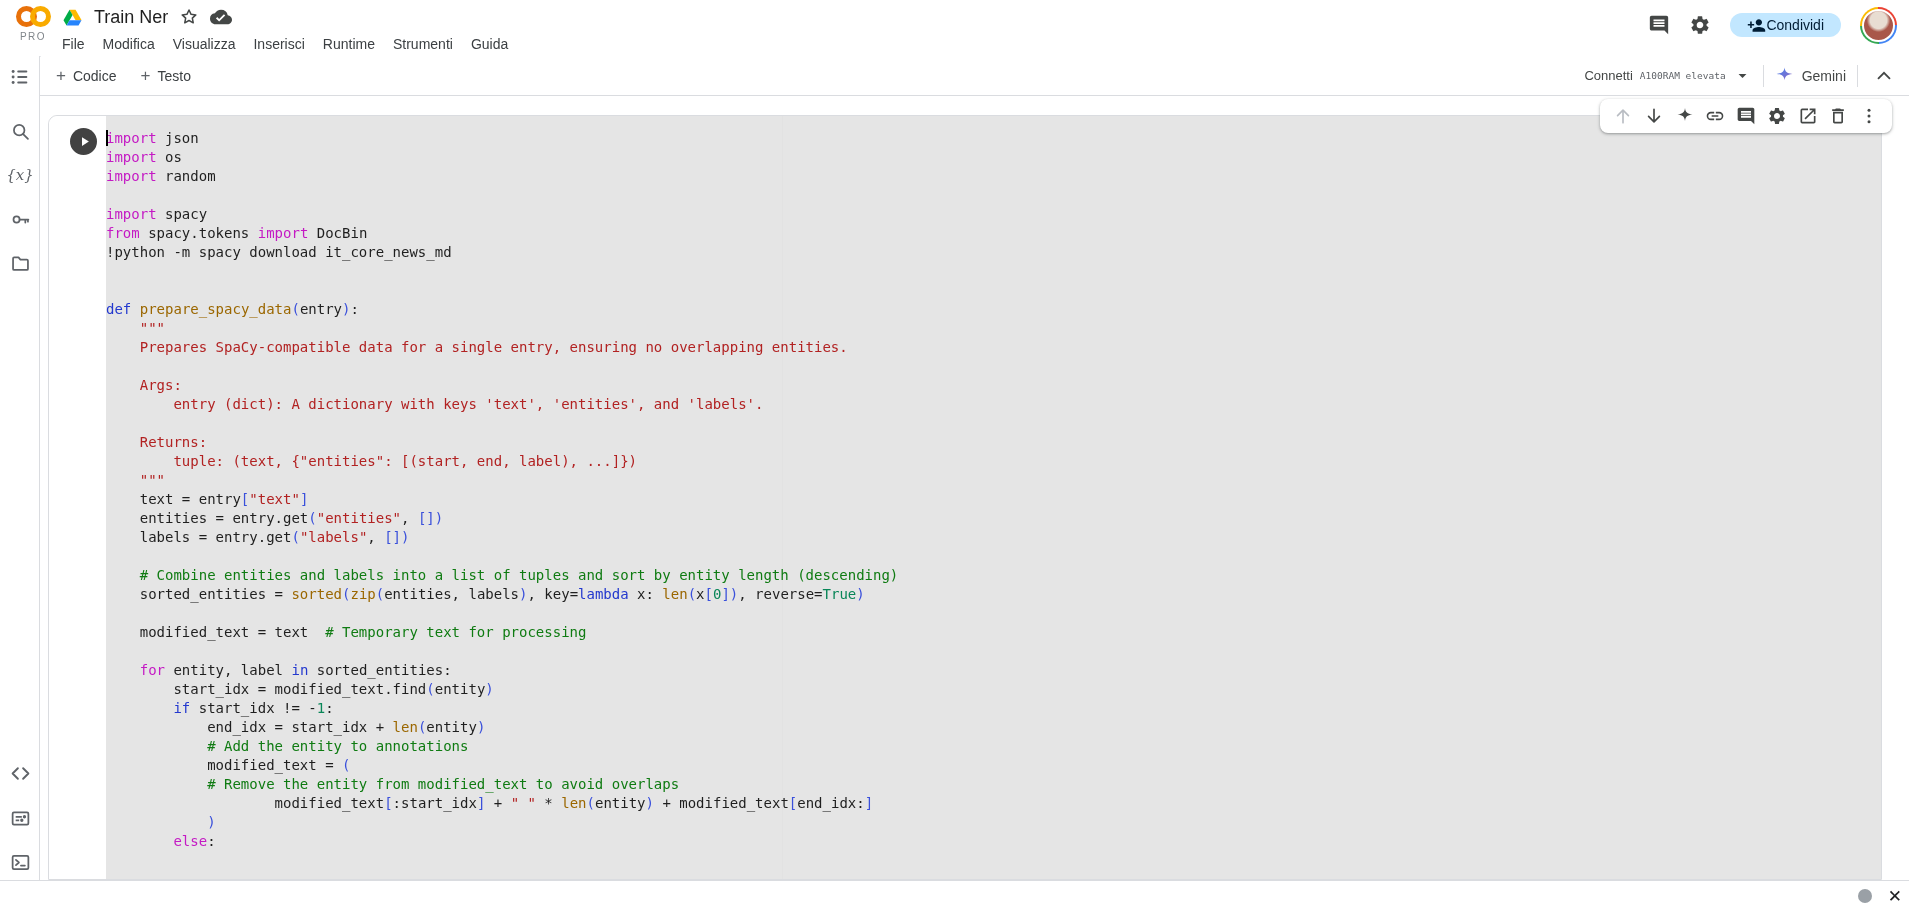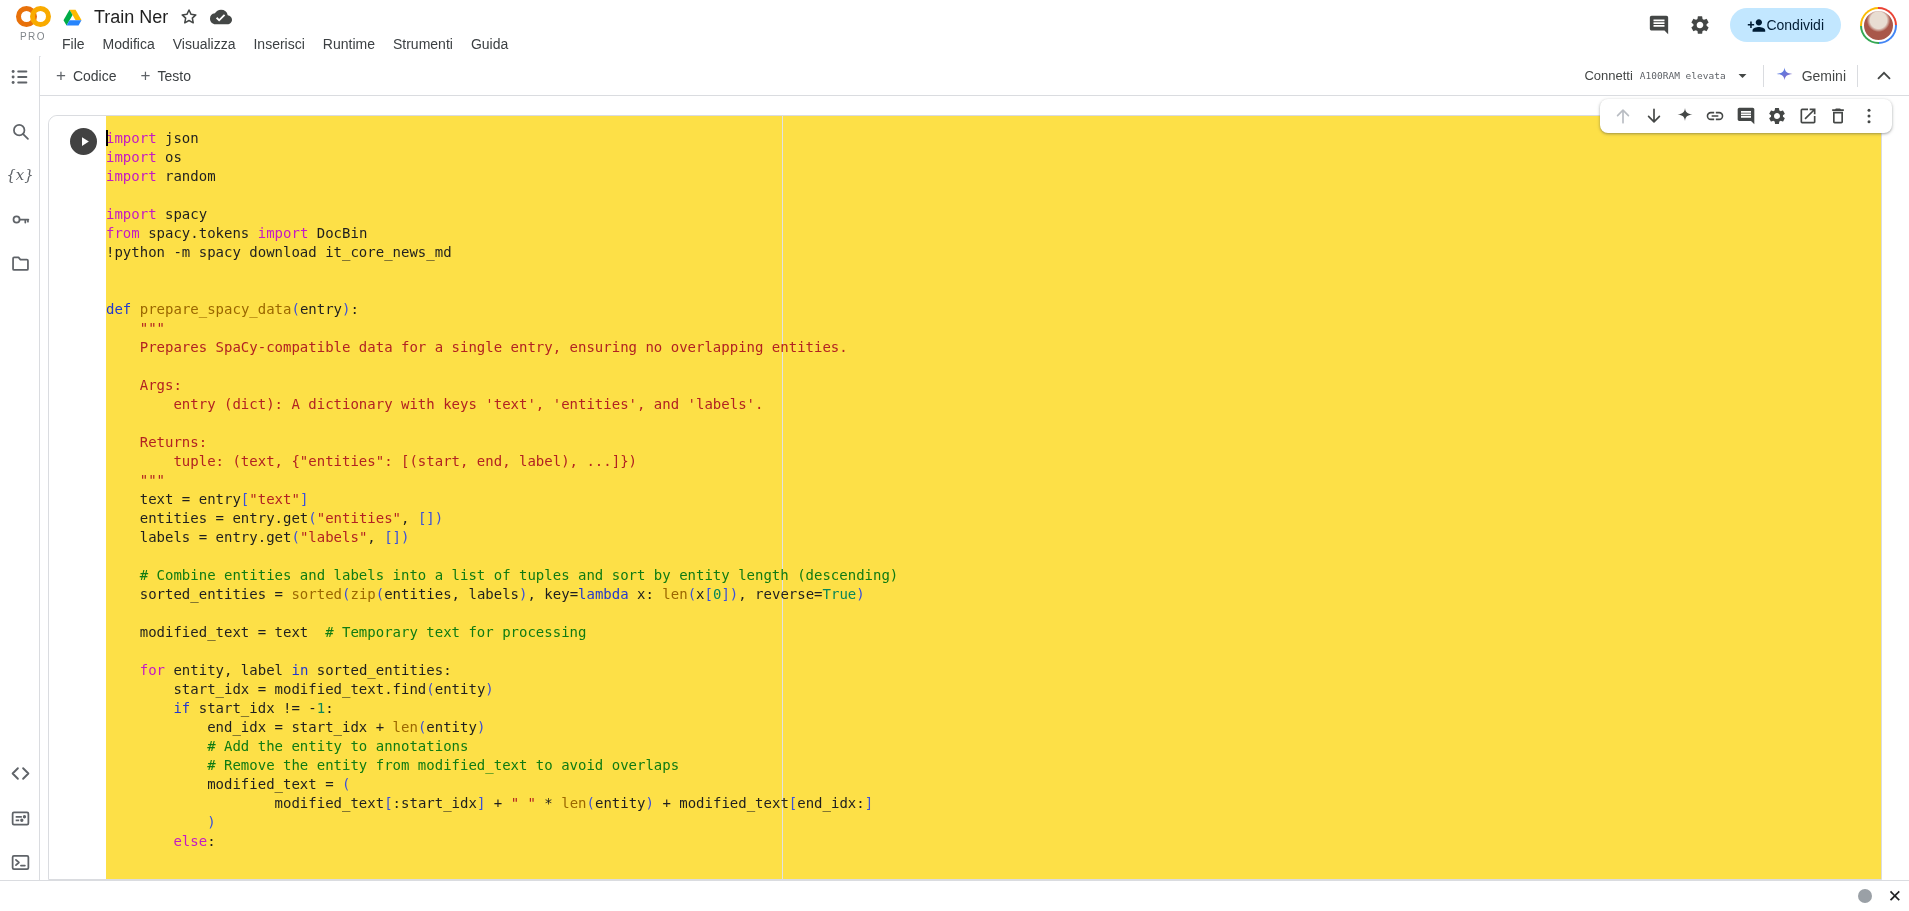--- a/index.html
+++ b/index.html
@@ -15,21 +15,21 @@
   .logo-pro { font-size:10px; color:#80868b; letter-spacing:1.5px; margin-top:3px; font-weight:500; }
   .header-main { position:absolute; left:62px; top:3px; }
   .title-row { display:flex; align-items:center; height:28px; gap:11px; }
   .doc-title { font-size:18px; color:#1f1f1f; }
   .title-icon { color:#444746; display:flex; align-items:center; }
   .menu-row { display:flex; height:24px; align-items:center; margin-top:1px; margin-left:-9px; }
   .menu-item { padding:2px 9px; font-size:14px; color:#3c4043; border-radius:4px; cursor:default; }
   .header-right { position:absolute; right:12px; top:0; height:50px; display:flex; align-items:center; gap:19px; }
   .hicon { color:#444746; display:flex; }
   .share-btn { display:flex; align-items:center; background:#c2e7ff; color:#001d35;
-    height:34px; border-radius:17px; padding:0 17px; font-size:14px; font-weight:500; }
+    height:24px; border-radius:17px; padding:0 17px; font-size:14px; font-weight:500; }
   .avatar { width:37px; height:37px; border-radius:50%; padding:2px;
     background:conic-gradient(#EA4335 0 25%, #4285F4 25% 50%, #34A853 50% 75%, #FBBC04 75% 100%); }
   .avatar-inner { width:33px; height:33px; border-radius:50%; border:2px solid #fff;
     background:radial-gradient(circle at 50% 32%, #e8ddd2 0 34%, #a9574a 48% 100%); }
 
   .hline { position:absolute; left:0; right:0; height:0; }
   .hline1 { top:56px; border-top:1px solid #e8eaed; }
   .hline2 { top:95px; border-top:1px solid #dadce0; }
 
   
@@ -53,21 +53,21 @@
   .vdiv { width:1px; height:22px; background:#dadce0; }
   .gemini-group { display:flex; align-items:center; gap:8px; font-size:14px; color:#444746; }
   .chev-up { color:#444746; display:flex; padding:0 4px; }
 
   
   .cell { position:absolute; left:48px; top:115px; width:1834px; height:765px;
     border:1px solid #dadce0; border-radius:9px 9px 0 0; background:#fff; }
   .gutter { position:absolute; left:0; top:0; bottom:0; width:57px; background:#fff; border-radius:9px 0 0 0; }
   .play-btn { position:absolute; left:21px; top:12px; width:27px; height:27px; border-radius:50%;
     background:#424242; display:flex; align-items:center; justify-content:center; }
-  .editor { position:absolute; left:57px; right:0; top:0; bottom:0; background:#fde047; border-radius:0 9px 0 0; overflow:hidden; }
+  .editor { position:absolute; left:57px; right:0; top:0; bottom:0; background:#e5e5e5; border-radius:0 9px 0 0; overflow:hidden; }
   .ruler { position:absolute; left:676px; top:0; bottom:0; width:1px; background:#e2e2e2; }
   .code { position:absolute; left:0; top:13px; right:0; font-family:"DejaVu Sans Mono", monospace;
     font-size:14px; line-height:19px; color:#1f1f1f; }
   .code-line { height:19px; white-space:pre; }
   .cursor { position:absolute; left:0px; top:14px; width:1.6px; height:16px; background:#000; z-index:3; }
   .tok-kw  { color:#C41AC4; }
   .tok-kw2 { color:#2338CE; }
   .tok-bi  { color:#9B6700; }
   .tok-st  { color:#B22222; }
   .tok-cm  { color:#0F7B12; }
@@ -297,22 +297,22 @@
         <div class="code-line"><span class="tok-cm">    # Combine entities and labels into a list of tuples and sort by entity length (descending)</span></div>
         <div class="code-line"><span class="tok-tx">    sorted_entities = </span><span class="tok-bi">sorted</span><span class="tok-br">(</span><span class="tok-bi">zip</span><span class="tok-br">(</span><span class="tok-tx">entities, labels</span><span class="tok-br">)</span><span class="tok-tx">, key=</span><span class="tok-kw2">lambda</span><span class="tok-tx"> x: </span><span class="tok-bi">len</span><span class="tok-br">(</span><span class="tok-tx">x</span><span class="tok-br">[</span><span class="tok-nu">0</span><span class="tok-br">])</span><span class="tok-tx">, reverse=</span><span class="tok-nu">True</span><span class="tok-br">)</span></div>
         <div class="code-line"></div>
         <div class="code-line"><span class="tok-tx">    modified_text = text  </span><span class="tok-cm"># Temporary text for processing</span></div>
         <div class="code-line"></div>
         <div class="code-line"><span class="tok-tx">    </span><span class="tok-kw">for</span><span class="tok-tx"> entity, label </span><span class="tok-kw2">in</span><span class="tok-tx"> sorted_entities:</span></div>
         <div class="code-line"><span class="tok-tx">        start_idx = modified_text.find</span><span class="tok-br">(</span><span class="tok-tx">entity</span><span class="tok-br">)</span></div>
         <div class="code-line"><span class="tok-tx">        </span><span class="tok-kw2">if</span><span class="tok-tx"> start_idx != -</span><span class="tok-nu">1</span><span class="tok-tx">:</span></div>
         <div class="code-line"><span class="tok-tx">            end_idx = start_idx + </span><span class="tok-bi">len</span><span class="tok-br">(</span><span class="tok-tx">entity</span><span class="tok-br">)</span></div>
         <div class="code-line"><span class="tok-cm">            # Add the entity to annotations</span></div>
+        <div class="code-line"><span class="tok-tx">            modified_text = </span><span class="tok-br">(</span></div>
         <div class="code-line"><span class="tok-cm">            # Remove the entity from modified_text to avoid overlaps</span></div>
-        <div class="code-line"><span class="tok-tx">            modified_text = </span><span class="tok-br">(</span></div>
         <div class="code-line"><span class="tok-tx">                    modified_text</span><span class="tok-br">[</span><span class="tok-tx">:start_idx</span><span class="tok-br">]</span><span class="tok-tx"> + </span><span class="tok-st">" "</span><span class="tok-tx"> * </span><span class="tok-bi">len</span><span class="tok-br">(</span><span class="tok-tx">entity</span><span class="tok-br">)</span><span class="tok-tx"> + modified_text</span><span class="tok-br">[</span><span class="tok-tx">end_idx:</span><span class="tok-br">]</span></div>
         <div class="code-line"><span class="tok-tx">            </span><span class="tok-br">)</span></div>
         <div class="code-line"><span class="tok-tx">        </span><span class="tok-kw">else</span><span class="tok-tx">:</span></div>
       </div>
   </div>
 </div>
 
 <div class="cell-toolbar">
     <div class="ct-icon disabled">
       <svg viewBox="0 0 24 24" width="20" height="20" fill="none" stroke="currentColor" stroke-width="2" stroke-linecap="round" stroke-linejoin="round">

